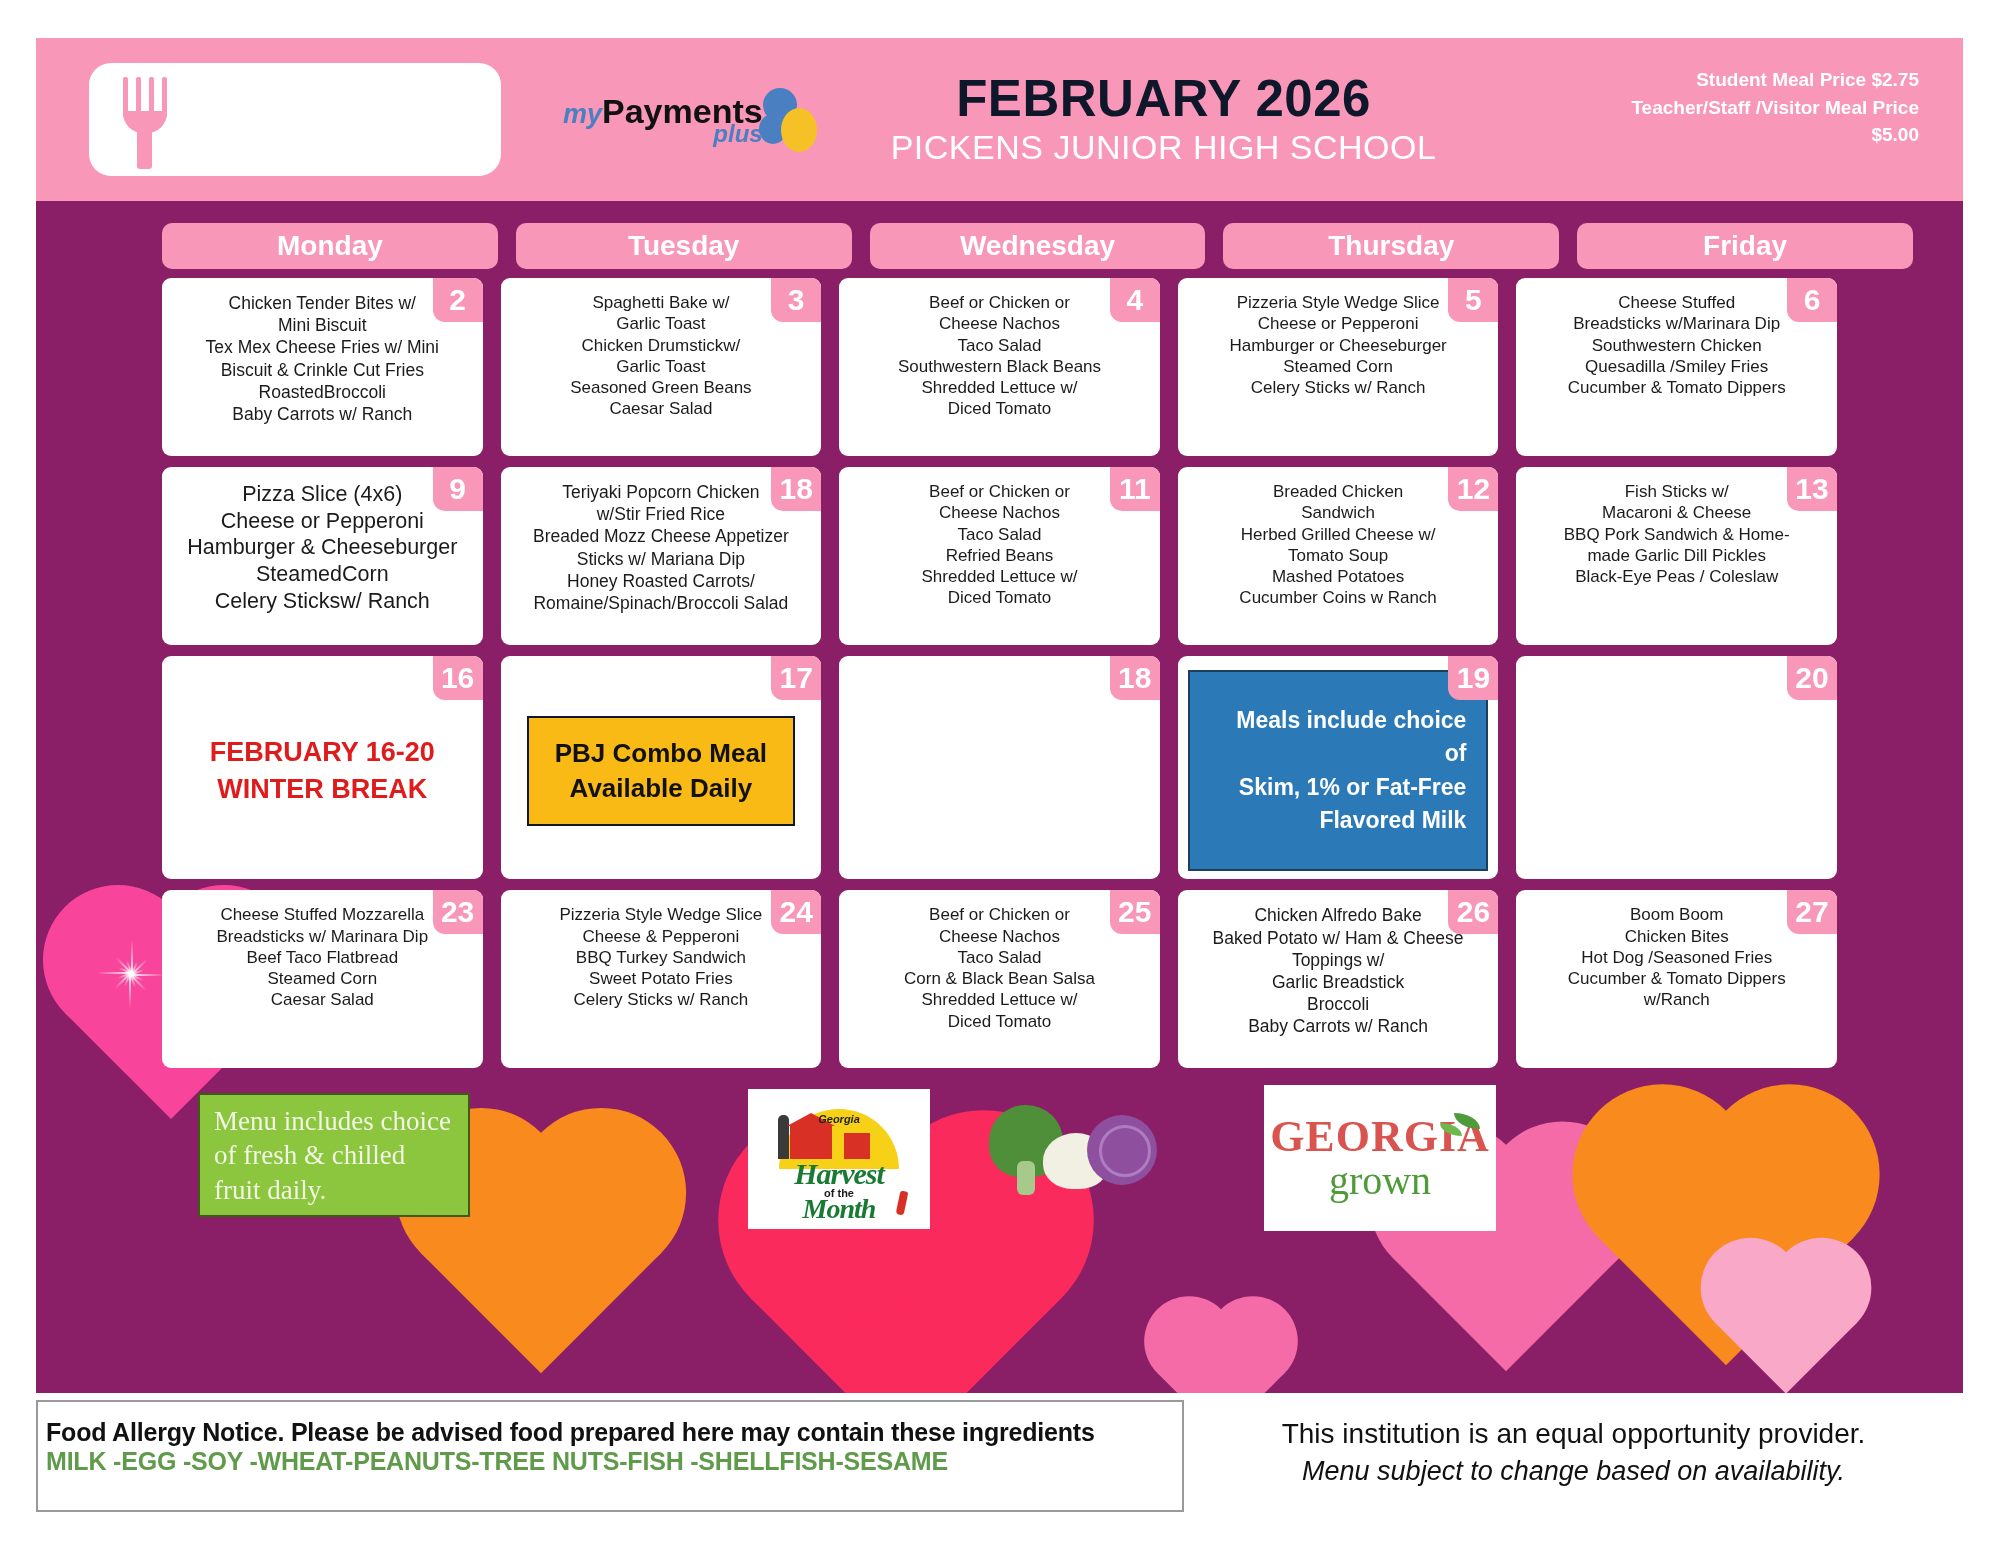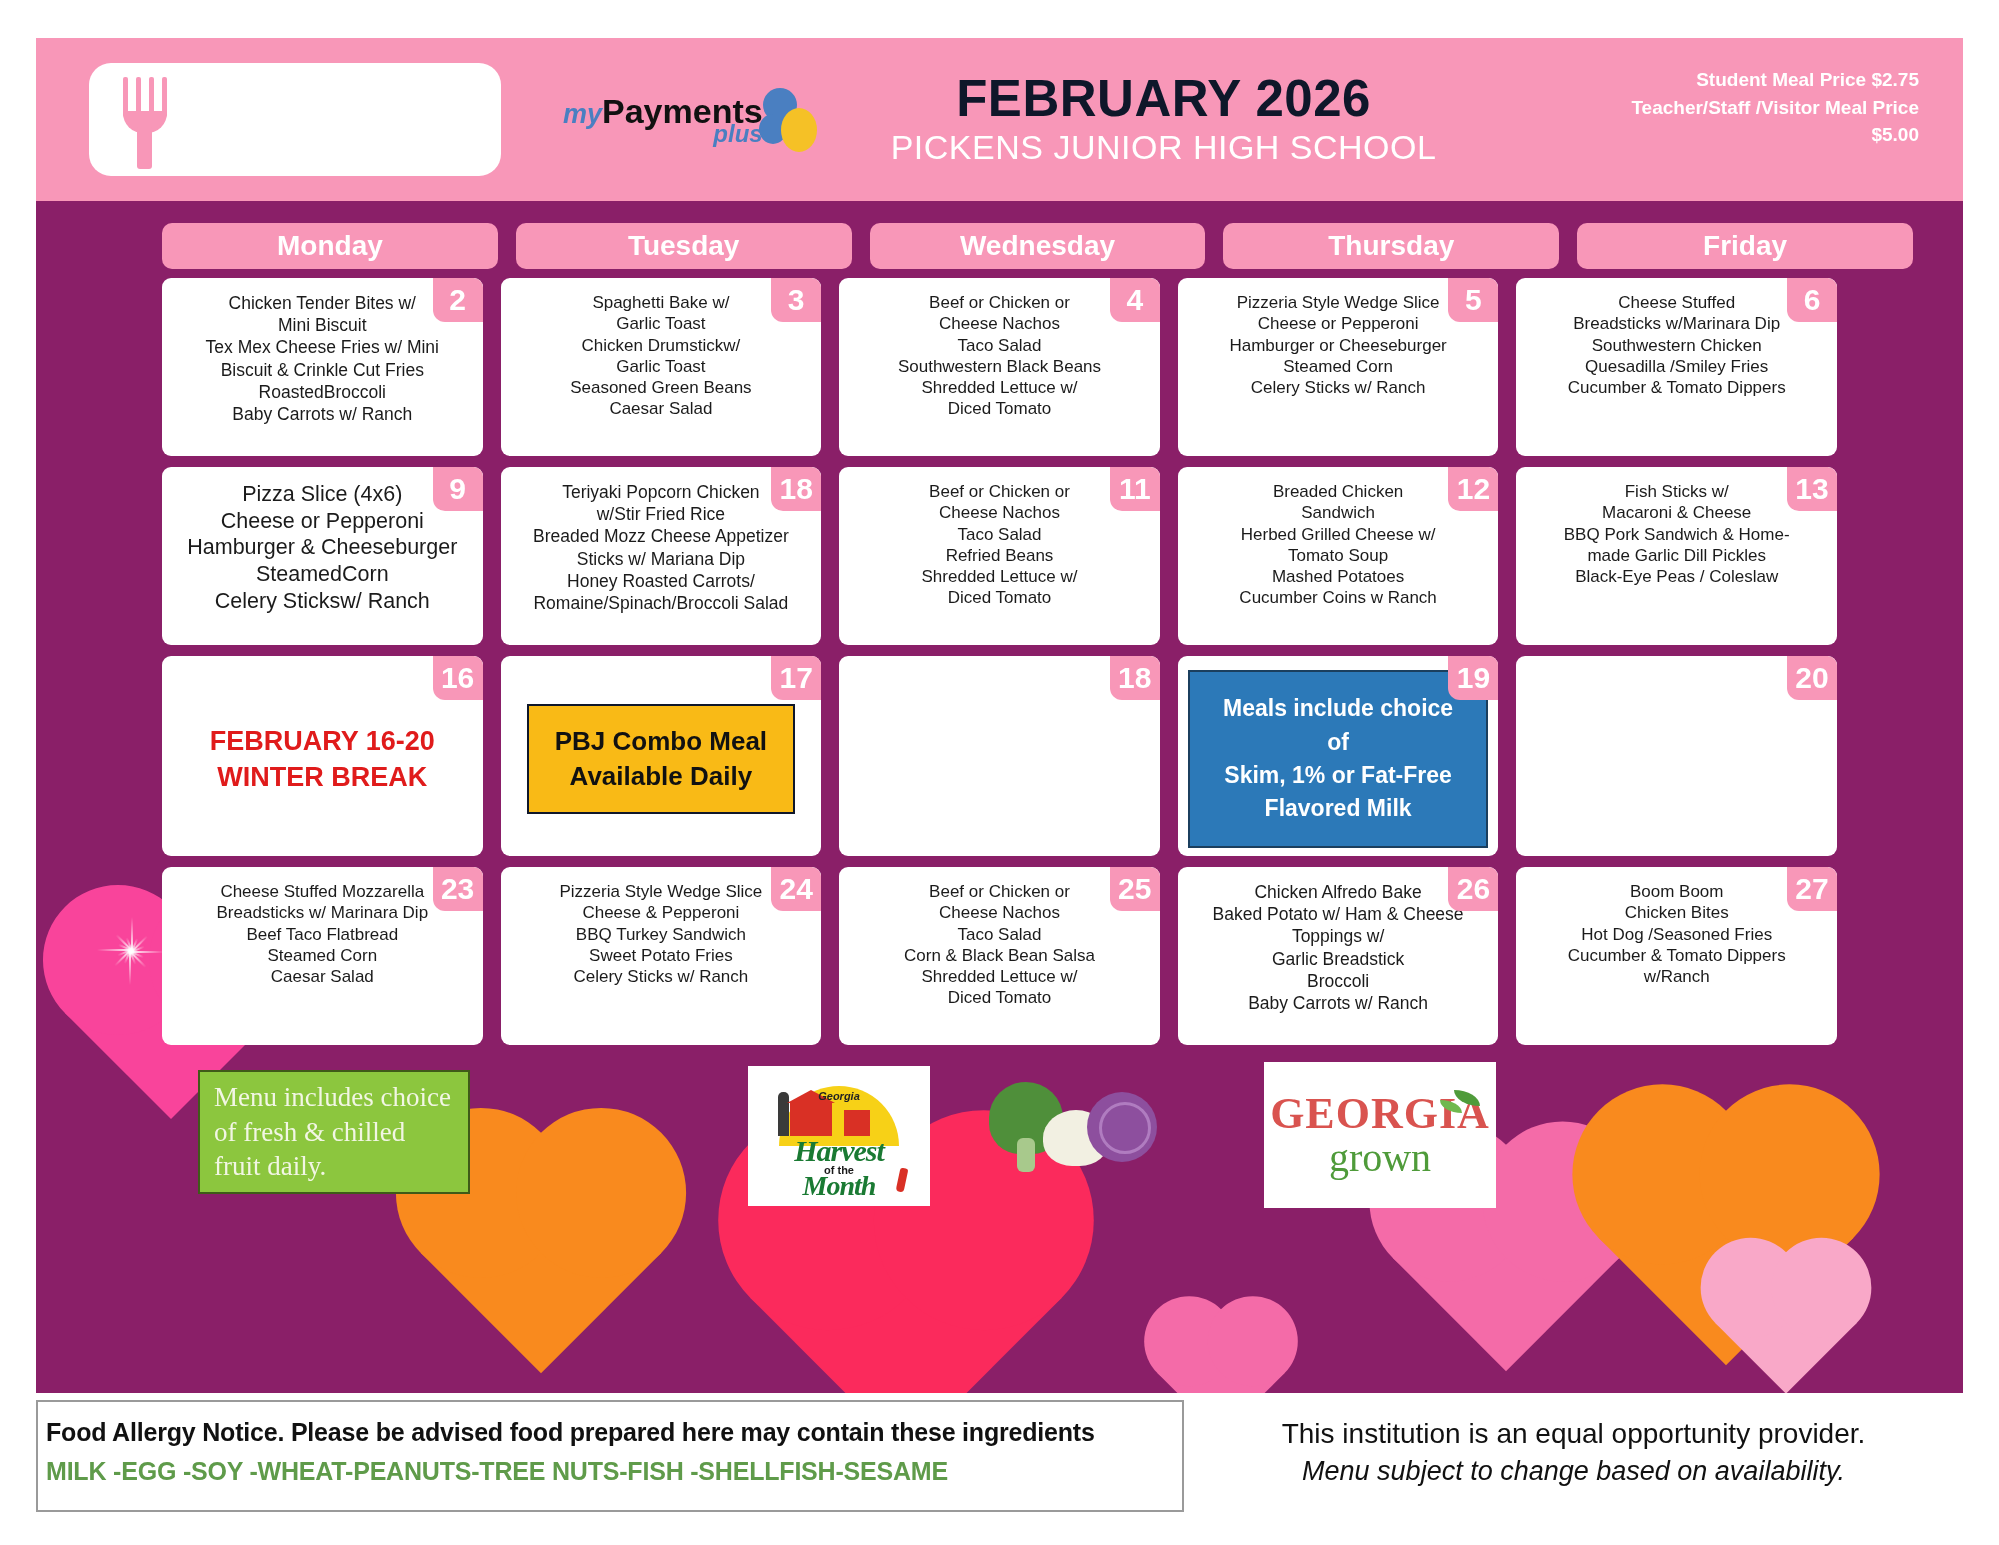--- a/index.html
+++ b/index.html
@@ -153,23 +153,23 @@
     text-align: center; line-height: 1.35; margin: auto 0;
   }
   .pbj-box {
     background: #f9ba16; border: 2px solid #0f172a;
     padding: 18px 26px; text-align: center;
     color: #111111; font-size: 26px; font-weight: bold; line-height: 1.35;
     margin: auto 0;
   }
   .milk-box {
     background: #2c79b8; border: 2px solid #1b3f5e;
-    padding: 20px 20px;
+    padding: 32px 20px;
     color: #ffffff; font-size: 23px; font-weight: 600; line-height: 1.45;
-    margin: auto 0 auto 0; text-align: center;
+    margin: auto 0 auto 0; text-align: right;
   }
   
   .bottom { position: relative; height: 200px; margin-top: 4px; }
   .fruit-box {
     position: absolute; left: 162px; top: 14px;
     width: 272px; height: 124px;
     background: #8cc63e; border: 2px solid #3f5a18;
     display: flex; align-items: center; justify-content: center;
     padding: 6px 14px;
   }
@@ -279,21 +279,21 @@
     width: 1148px; height: 112px;
     border: 2px solid #9a9a9a; background: #ffffff;
     padding: 16px 8px 0 8px;
   }
   .allergy-title {
     color: #111111; font-size: 25px; font-weight: bold;
     letter-spacing: -.2px;
   }
   .allergy-list {
     color: #5f9b4a; font-size: 25px; font-weight: bold;
-    margin-top: 10px; letter-spacing: -.2px;
+    letter-spacing: -.2px;
   }
   .equal {
     flex: 1; text-align: center; padding-top: 18px;
   }
   .equal .l1 { font-size: 28px; color: #111111; }
   .equal .l2 { font-size: 27px; color: #111111; font-style: italic; margin-top: 6px; }
 </style>
 </head>
 <body>
 

